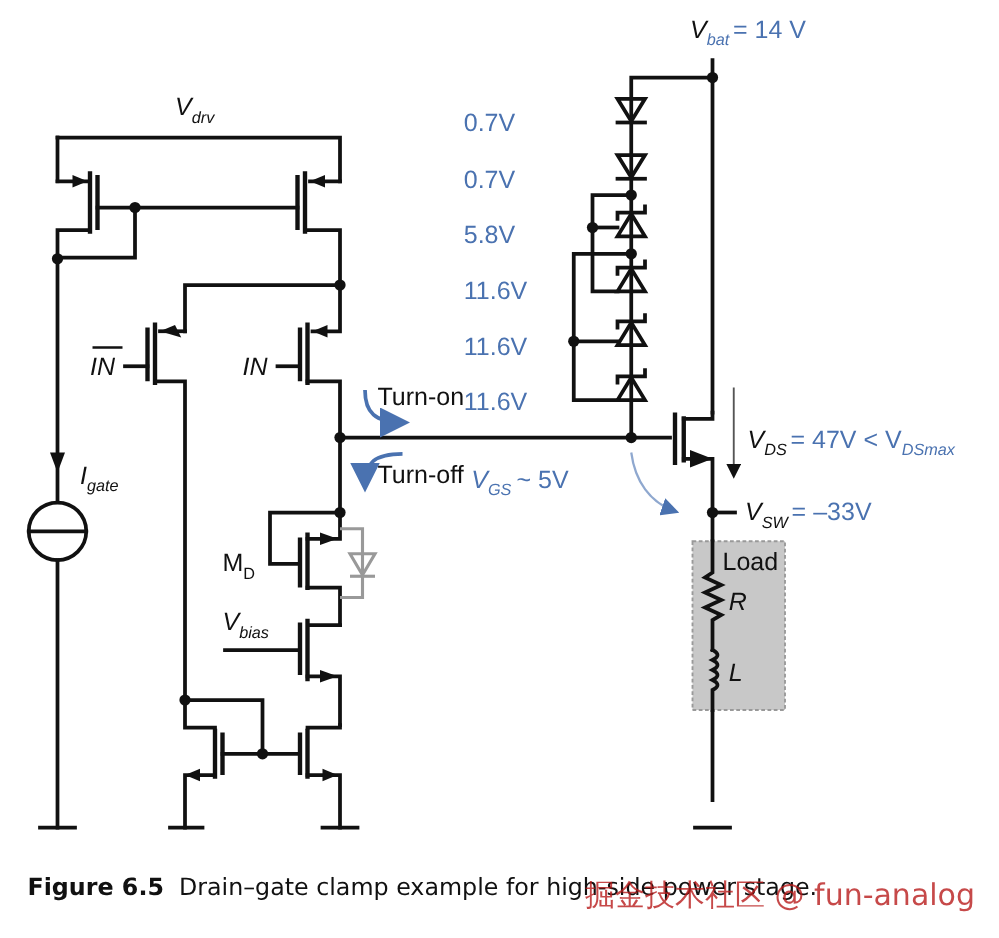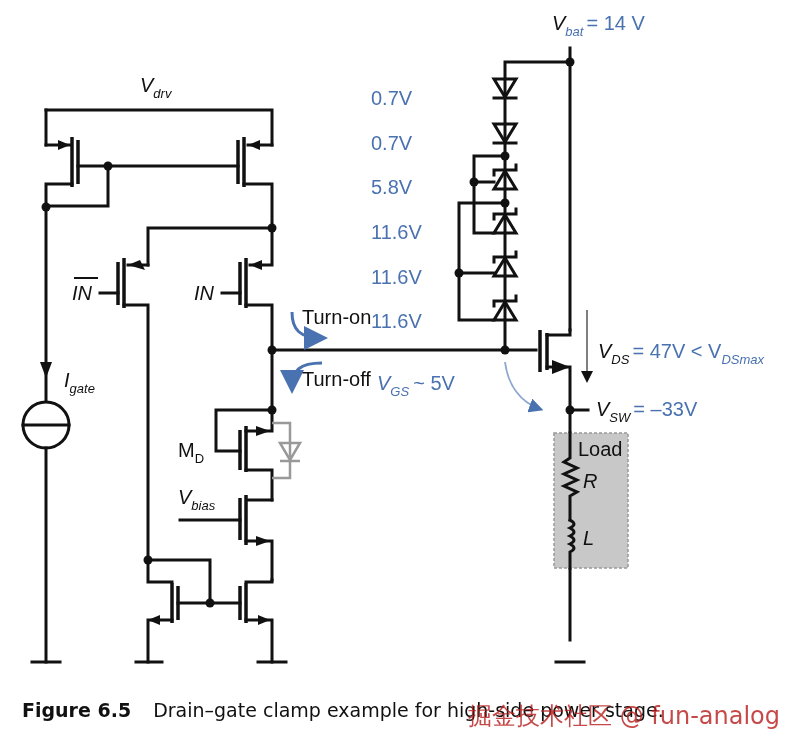--- a/index.html
+++ b/index.html
@@ -8,21 +8,21 @@
   .w{stroke:#111;stroke-width:3;fill:none;stroke-linecap:square;}
   .wt{stroke:#111;stroke-width:3.5;fill:none;}
   .g{stroke:#999;stroke-width:2.5;fill:none;}
   .dot{fill:#111;}
   .lbl{font-family:"Liberation Sans",sans-serif;font-size:20px;fill:#111;}
   .it{font-style:italic;}
   .sub{font-size:13px;font-style:italic;}
   .blue{fill:#4a72b0;}
   .bl{font-family:"Liberation Sans",sans-serif;font-size:20px;fill:#4a72b0;}
   .caption{position:absolute;left:22px;top:699px;font-family:"DejaVu Sans",sans-serif;font-size:19px;color:#111;white-space:nowrap;}
-  .caption .fig{font-weight:bold;margin-right:22px;}
+  .caption .fig{font-weight:bold;margin-right:12px;}
   .wm{position:absolute;left:468px;top:700px;font-family:"DejaVu Sans",sans-serif;font-size:24px;color:#b91c1c;opacity:.8;white-space:nowrap;}
 </style>
 </head>
 <body>
 
 <svg width="799" height="690" viewBox="0 0 799 690">
   <defs>
     <marker id="arrB" markerWidth="8" markerHeight="8" refX="6" refY="4" orient="auto">
         <path d="M0,0 L8,4 L0,8 Z" fill="#4a72b0"></path>
       </marker>

